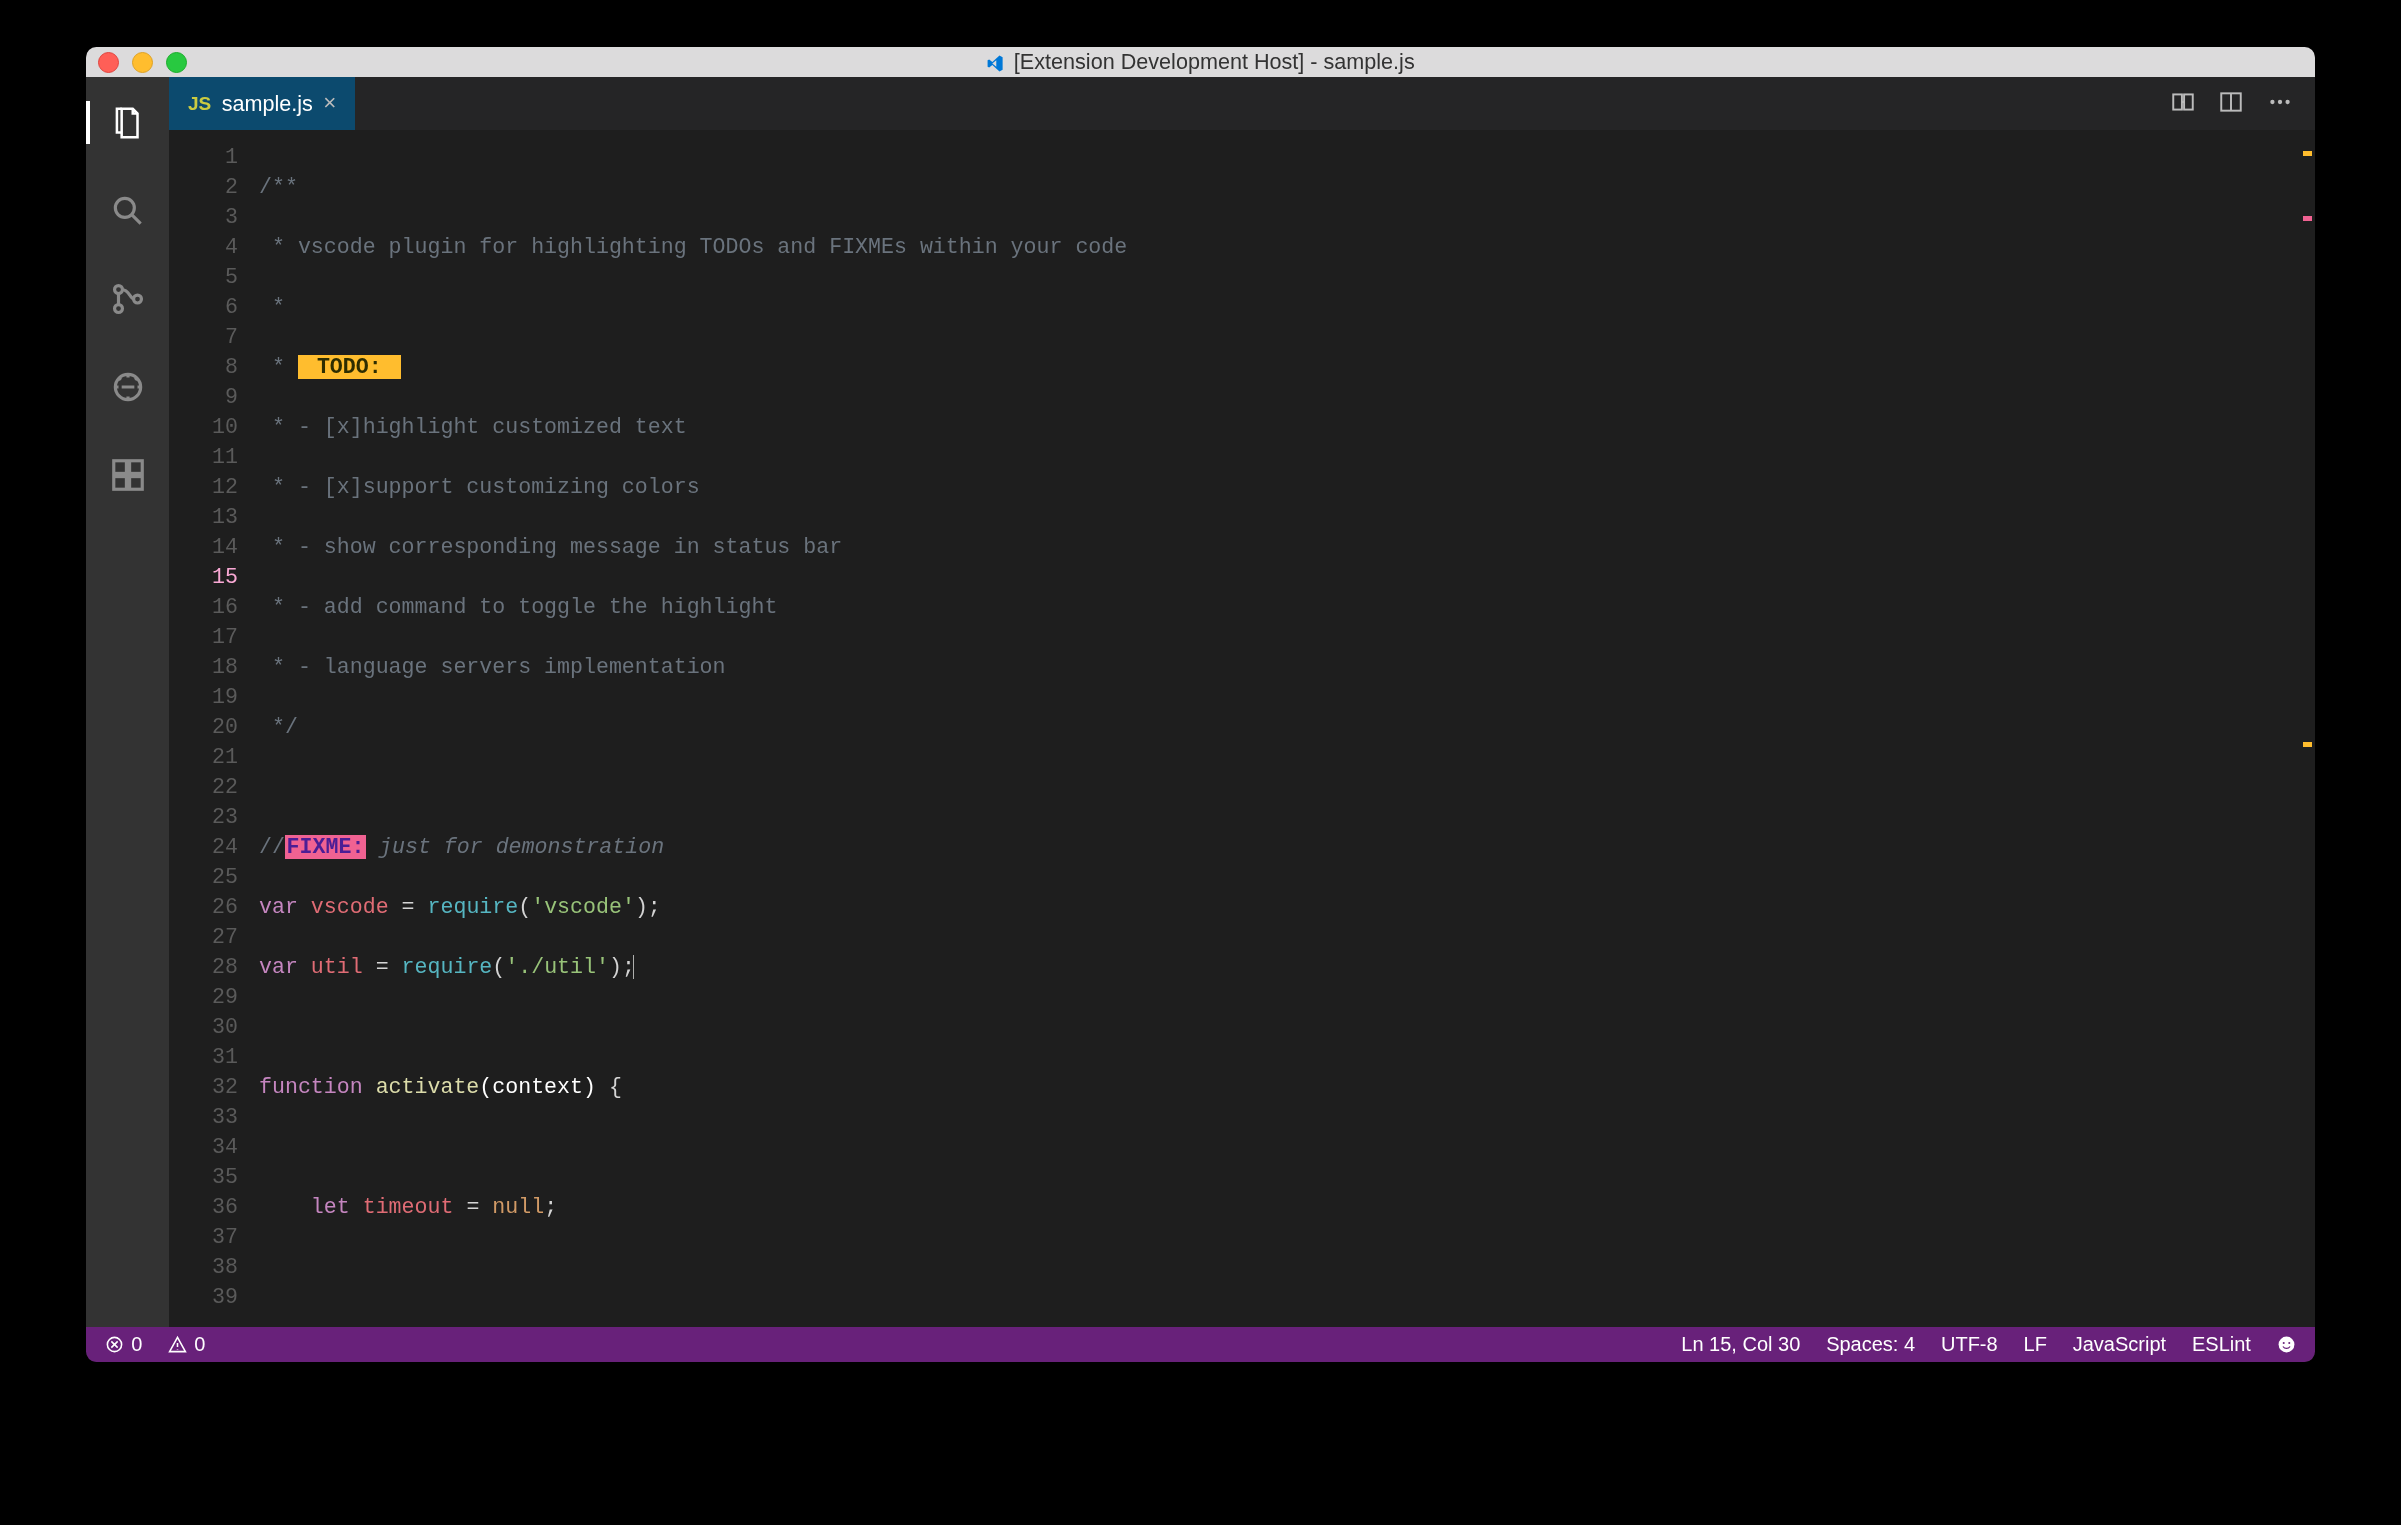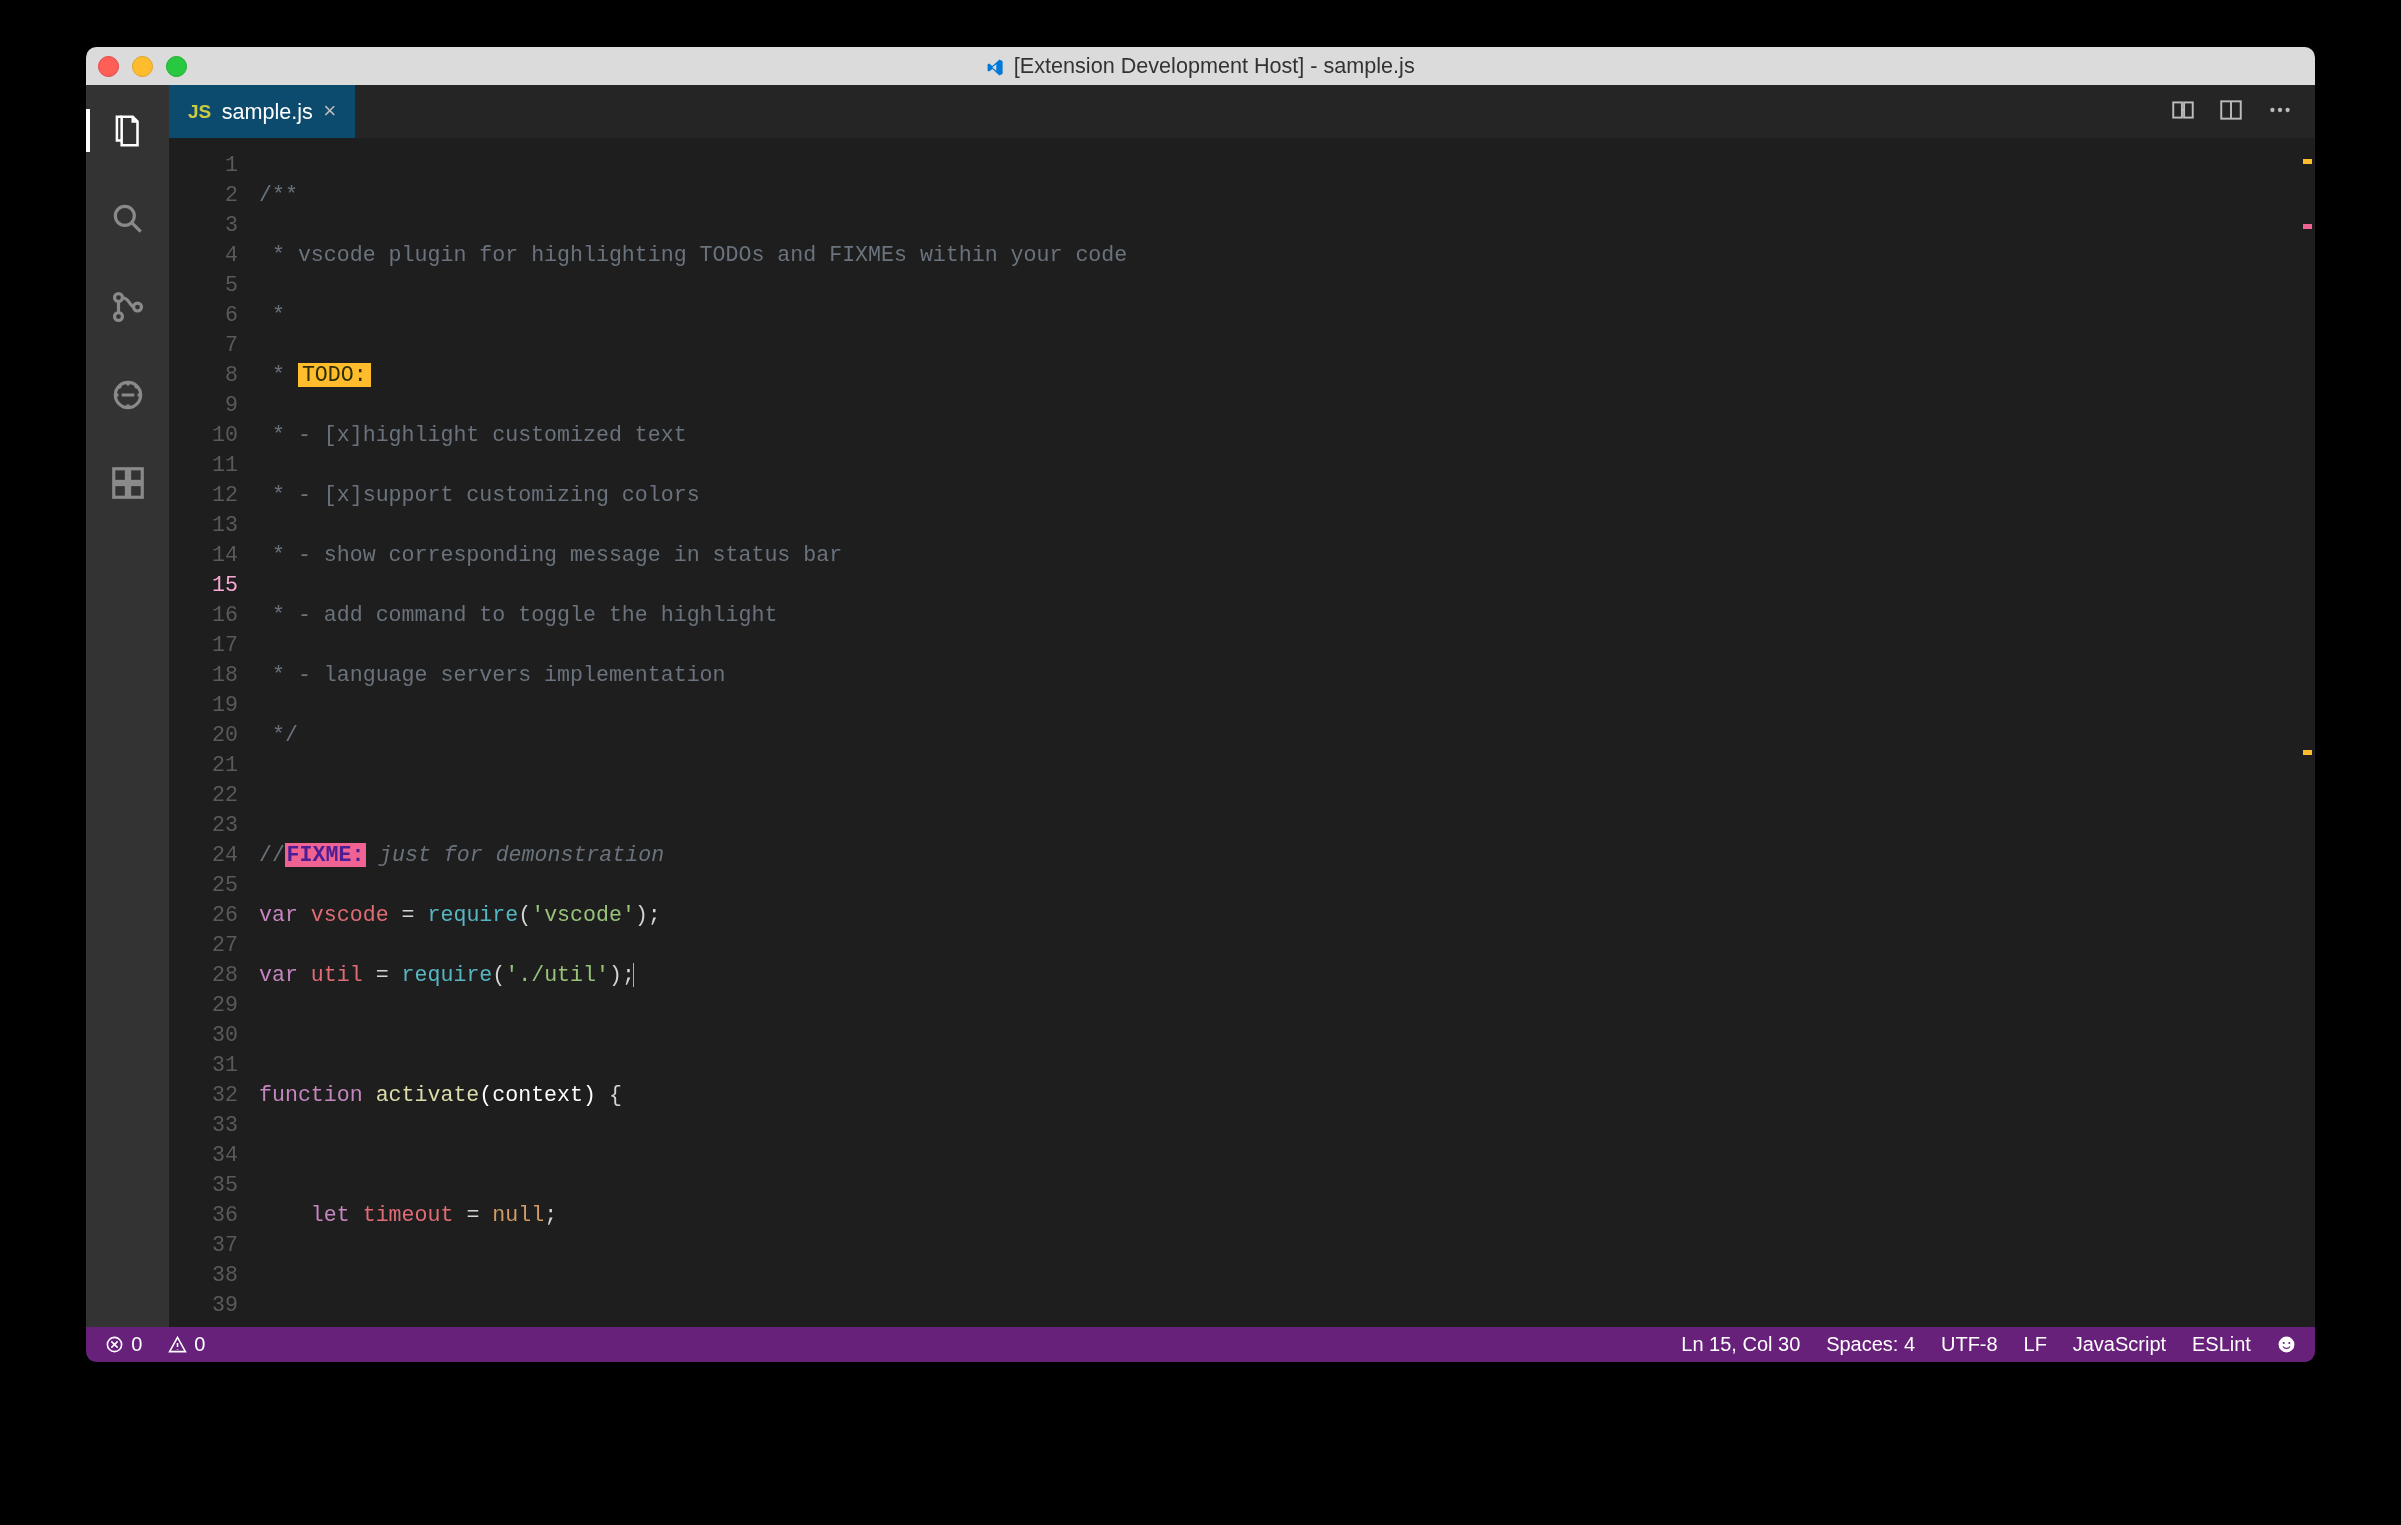--- a/index.html
+++ b/index.html
@@ -18,21 +18,21 @@
     height: 1315px;
     background: #1e1e1e;
     border-radius: 10.4px;
     overflow: hidden;
     box-shadow: 0 17px 52px rgba(0,0,0,0.6);
     display: flex;
     flex-direction: column;
   }
   
   .titlebar {
-    height: 38px;
+    height: 30px;
     background: #dcdbdc;
     display: flex;
     align-items: center;
     padding: 0 12px;
     position: relative;
   }
   .traffic {
     display: flex;
     gap: 13px;
     align-items: center;
@@ -156,21 +156,21 @@
   .cm { color:#6a737d; } 
   .cm-it { color:#6a737d; font-style: italic; }
   .kw { color:#c586c0; } 
   .fn { color:#dcdcaa; } 
   .prop { color:#e06c75; } 
   .call { color:#56b6c2; } 
   .str { color:#98c379; }
   .pn { color:#d4d4d4; }
   .bool { color:#d19a66; }
   .wt { color:#ffffff; }
-  .hl-todo { background:#ffbd2e; color:#2d2d00; font-weight:normal; padding:0 4px; }
+  .hl-todo { background:#ffbd2e; color:#2d2d00; font-weight:bold; padding:0 19px; }
   .hl-fixme { background:#f06292; color:#4c1d95; font-weight:bold; padding:0 1.7px; }
   .cursor { border-right: 1.7px solid #aeafad; margin-left:-1.7px; height: 24px; display:inline-block; vertical-align: middle;}
   
   .statusbar {
     height: 35px;
     background: #68217a;
     color: #fff;
     display:flex;
     align-items:center;
     font-size: 20px;

